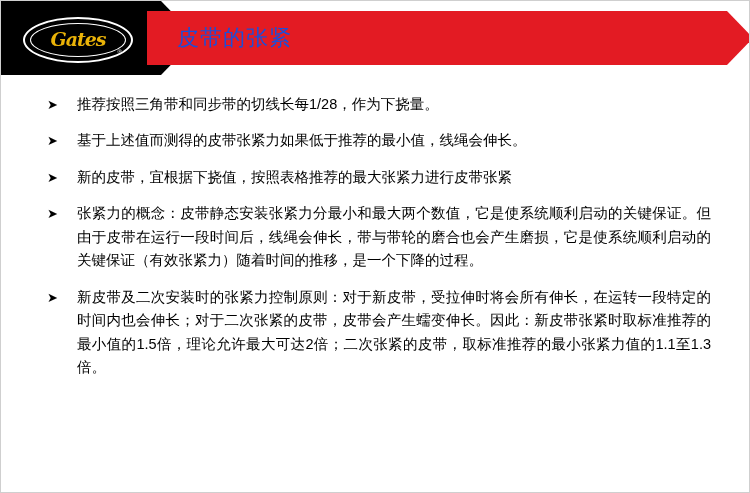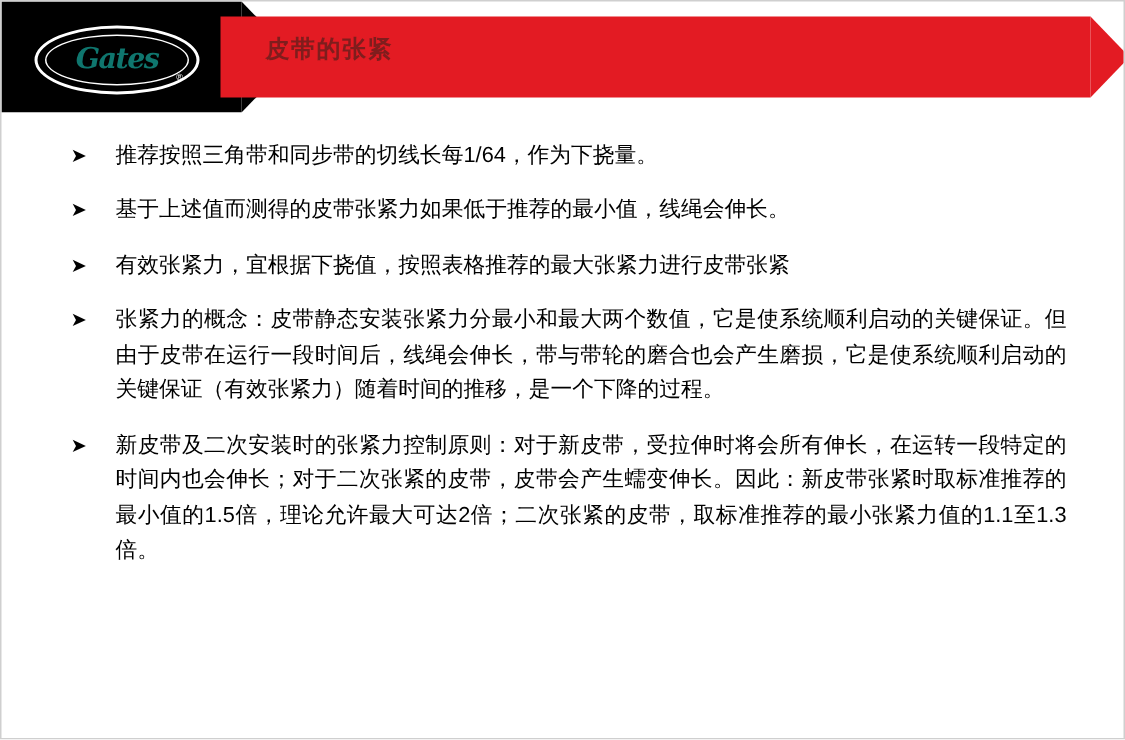--- a/index.html
+++ b/index.html
@@ -64,23 +64,23 @@
     width: 0;
     height: 0;
     border-top: 27px solid transparent;
     border-bottom: 27px solid transparent;
     border-left: 26px solid #e31b23;
   }
   .header-title {
     position: absolute;
     left: 176px;
     top: 22px;
-    color: #7f1d1d;
-    font-size: 16px;
-    font-weight: bold;
+    color: #1d4ed8;
+    font-size: 22px;
+    font-weight: normal;
     letter-spacing: 1px;
     z-index: 5;
   }
 
   
   .logo {
     position: absolute;
     left: 22px;
     top: 16px;
     width: 106px;
@@ -98,21 +98,21 @@
     right: 5px;
     bottom: 4px;
     border-radius: 50%;
     border: 1px solid #ffffff;
   }
   .logo-text {
     position: absolute;
     width: 100%;
     top: 9px;
     text-align: center;
-    color: #0f766e;
+    color: #eab308;
     font-family: "DejaVu Serif", serif;
     font-style: italic;
     font-weight: bold;
     font-size: 19px;
     letter-spacing: -1px;
   }
   .logo-reg {
     position: absolute;
     right: 9px;
     bottom: 6px;
@@ -171,29 +171,29 @@
       <div class="logo-reg">®</div>
     </div>
 
     <div class="header-title">皮带的张紧</div>
   </div>
 
   <div class="content">
     <ul class="bullets">
       <li class="bullet">
         <span class="marker">➤</span>
-        <span class="btext">推荐按照三角带和同步带的切线长每1/64，作为下挠量。</span>
+        <span class="btext">推荐按照三角带和同步带的切线长每1/28，作为下挠量。</span>
       </li>
       <li class="bullet">
         <span class="marker">➤</span>
         <span class="btext">基于上述值而测得的皮带张紧力如果低于推荐的最小值，线绳会伸长。</span>
       </li>
       <li class="bullet">
         <span class="marker">➤</span>
-        <span class="btext">有效张紧力，宜根据下挠值，按照表格推荐的最大张紧力进行皮带张紧</span>
+        <span class="btext">新的皮带，宜根据下挠值，按照表格推荐的最大张紧力进行皮带张紧</span>
       </li>
       <li class="bullet">
         <span class="marker">➤</span>
         <span class="btext">张紧力的概念：皮带静态安装张紧力分最小和最大两个数值，它是使系统顺利启动的关键保证。但由于皮带在运行一段时间后，线绳会伸长，带与带轮的磨合也会产生磨损，它是使系统顺利启动的关键保证（有效张紧力）随着时间的推移，是一个下降的过程。</span>
       </li>
       <li class="bullet">
         <span class="marker">➤</span>
         <span class="btext">新皮带及二次安装时的张紧力控制原则：对于新皮带，受拉伸时将会所有伸长，在运转一段特定的时间内也会伸长；对于二次张紧的皮带，皮带会产生蠕变伸长。因此：新皮带张紧时取标准推荐的最小值的1.5倍，理论允许最大可达2倍；二次张紧的皮带，取标准推荐的最小张紧力值的1.1至1.3倍。</span>
       </li>
     </ul>

